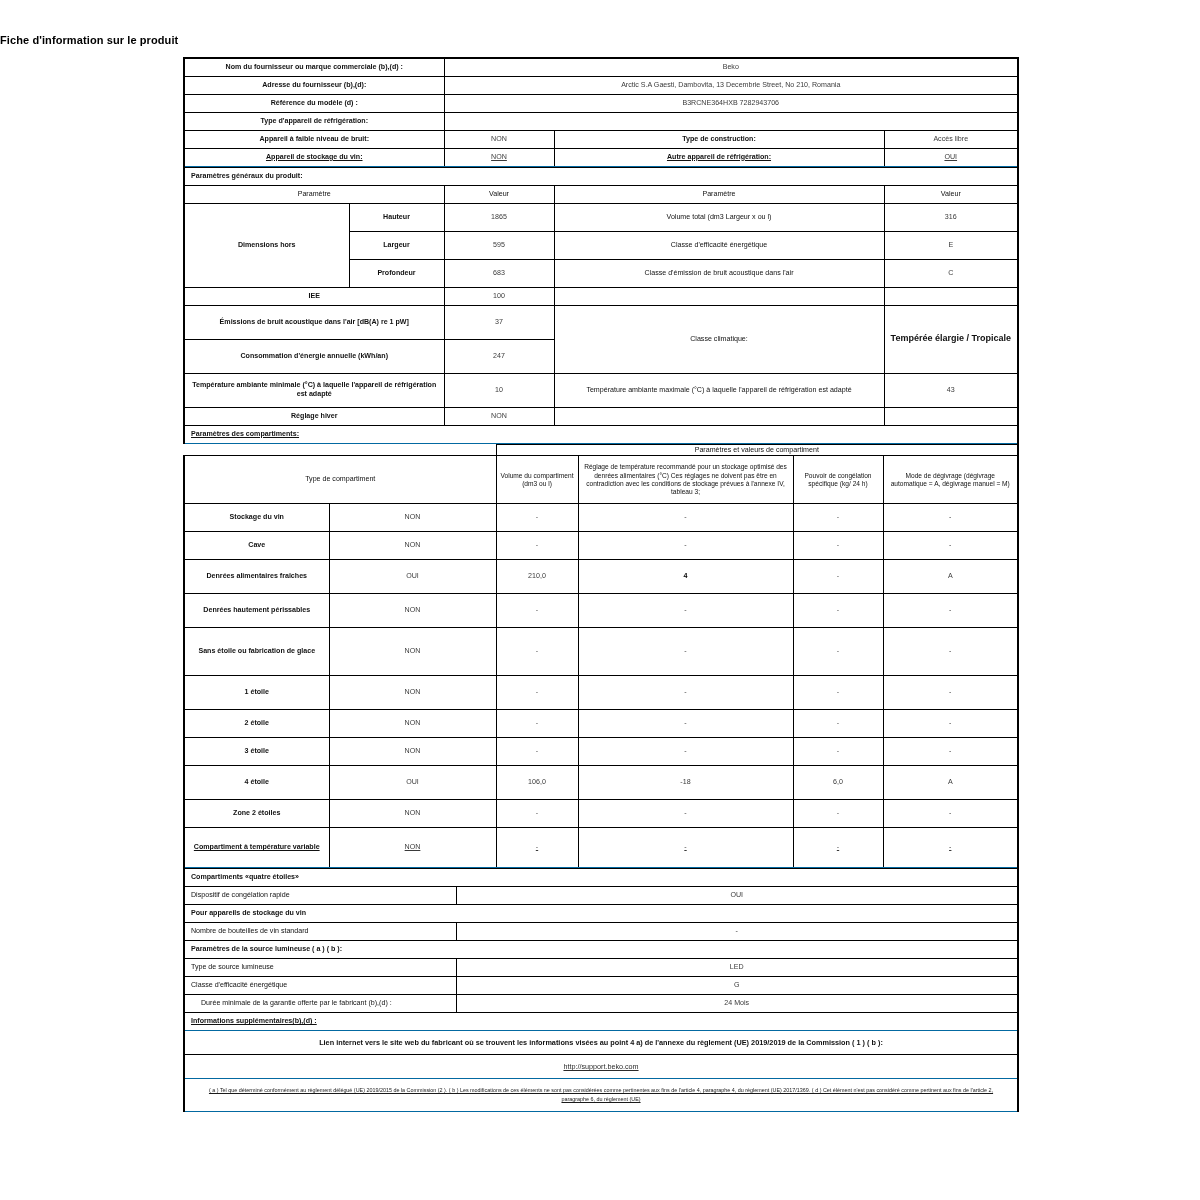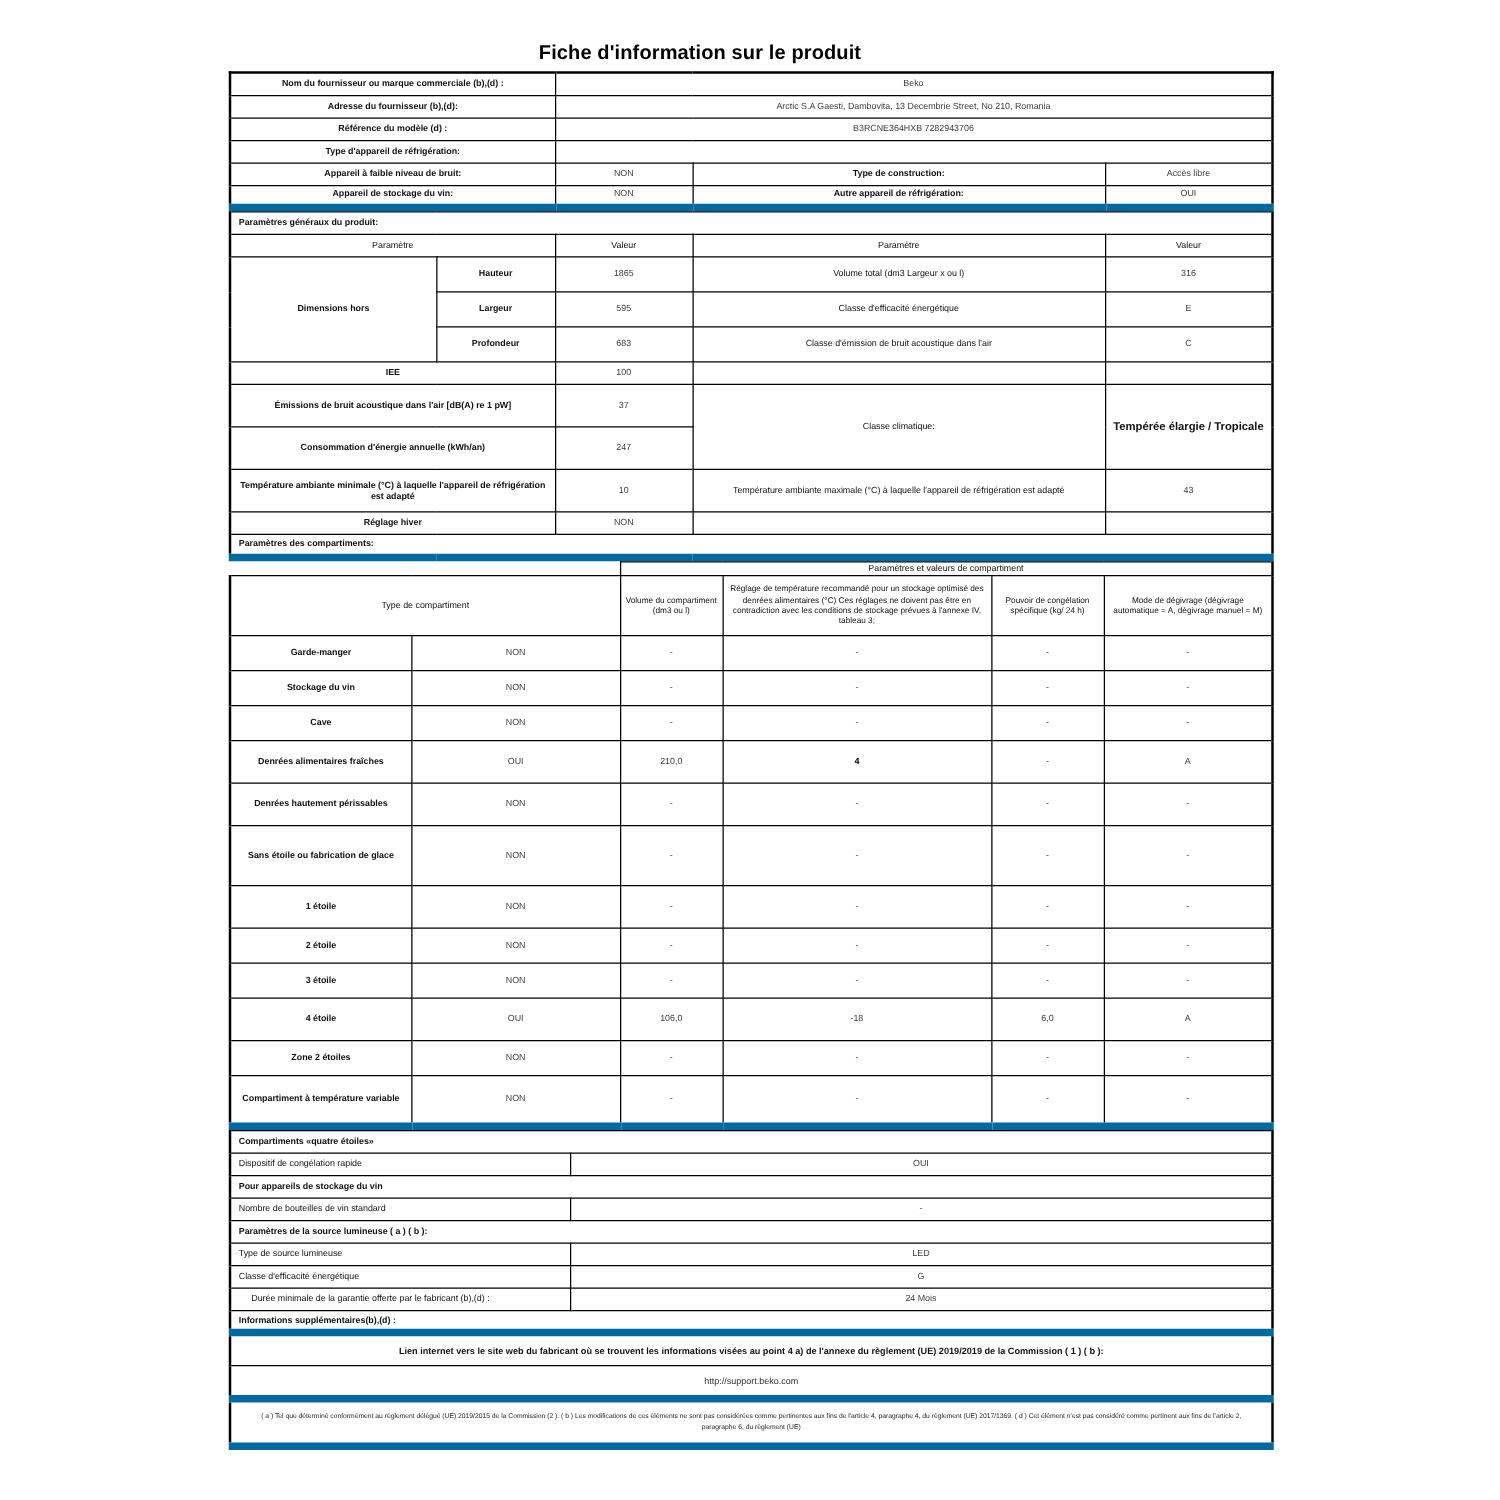--- a/index.html
+++ b/index.html
@@ -11,22 +11,21 @@
     color: #000000;
   }
   #page {
     position: relative;
     width: 1200px; height: 1200px;
     background: #fff;
   }
   #doc-title {
     position: absolute;
     top: 34px; left: 0; width: 1120px;
-    text-align: center;
-    font-size: 16px;
+    font-size: 11px;
     font-weight: bold;
     letter-spacing: 0.1px;
   }
   #sheet {
     position: absolute;
     left: 183px; top: 57px;
     width: 834px;
   }
   table {
     border-collapse: collapse;
@@ -40,21 +39,21 @@
     vertical-align: middle;
     line-height: 1.25;
     color: #111;
   }
   .lft { text-align: left; }
   .b { font-weight: bold; }
   .lbl { font-weight: bold; text-align: center; }
   .val { text-align: center; color: #3a3a3a; }
   .hdr { font-weight: normal; text-align: center; }
   .thick-top { border-top: 2px solid #000; }
-  .thick-bot { border-bottom: 6px solid #0369a1; }
+  .thick-bot { border-bottom: 1px solid #0369a1; text-decoration: underline; }
   .thick-l { border-left: 2px solid #000; }
   .thick-r { border-right: 2px solid #000; }
   .nob { border: none; }
   .h18 { height: 18px; }
   .h28 { height: 28px; }
   .h34 { height: 34px; }
   .h40 { height: 40px; }
   .h48 { height: 48px; }
   .pad-ind { padding-left: 10px; }
   .sect { font-weight: bold; text-align: left; padding-left: 6px; font-size: 7.1px; }
@@ -198,28 +197,20 @@
         </tr>
         <tr>
           <td class="hdr thick-l h48" colspan="2">Type de compartiment</td>
           <td class="hdr h48 wrapcell" style="font-size:6.6px;">Volume du compartiment (dm3 ou l)</td>
           <td class="hdr h48 wrapcell" style="font-size:6.6px;font-weight:normal;">Réglage de température recommandé pour un stockage optimisé des denrées alimentaires (°C) Ces réglages ne doivent pas être en contradiction avec les conditions de stockage prévues à l'annexe IV, tableau 3;</td>
           <td class="hdr h48 wrapcell" style="font-size:6.6px;">Pouvoir de congélation spécifique (kg/ 24 h)</td>
           <td class="hdr thick-r h48 wrapcell" style="font-size:6.6px;">Mode de dégivrage (dégivrage automatique = A, dégivrage manuel = M)</td>
         </tr>
 
         <tr>
-          <td class="lbl thick-l h28">Garde-manger</td>
-          <td class="val h28">NON</td>
-          <td class="val h28">-</td>
-          <td class="val h28">-</td>
-          <td class="val h28">-</td>
-          <td class="val thick-r h28">-</td>
-        </tr>
-        <tr>
           <td class="lbl thick-l h28">Stockage du vin</td>
           <td class="val h28">NON</td>
           <td class="val h28">-</td>
           <td class="val h28">-</td>
           <td class="val h28">-</td>
           <td class="val thick-r h28">-</td>
         </tr>
         <tr>
           <td class="lbl thick-l h28">Cave</td>
           <td class="val h28">NON</td>

